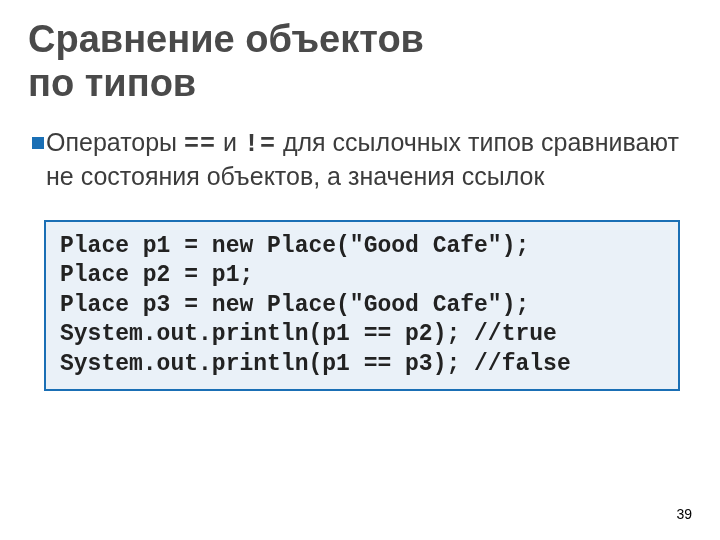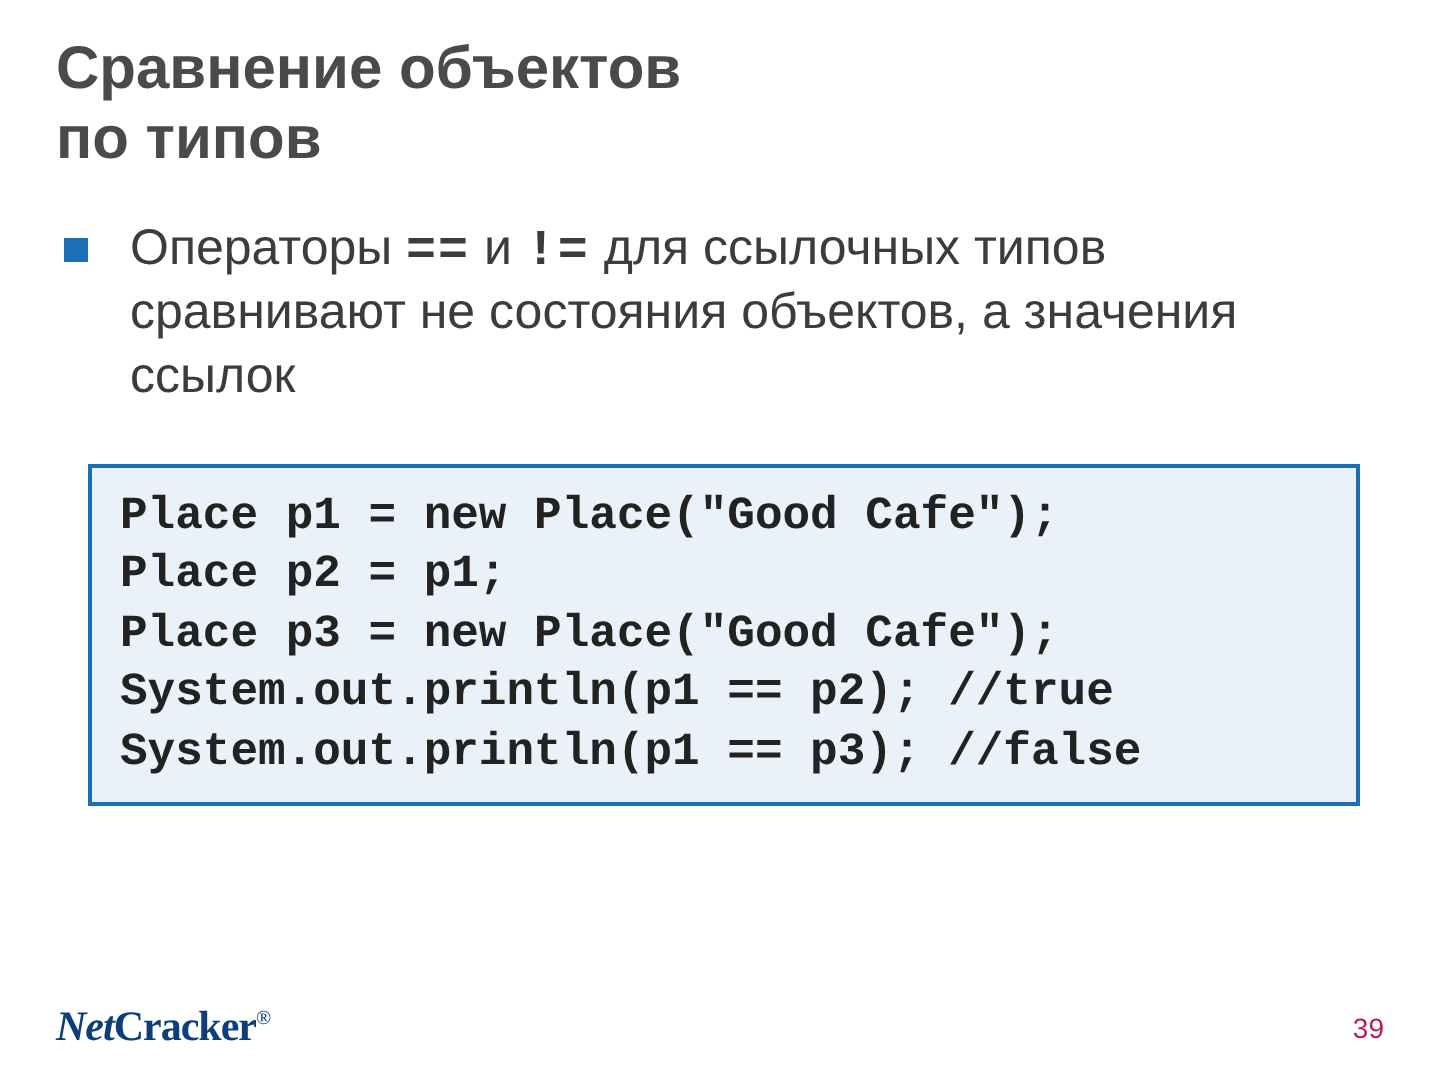--- a/index.html
+++ b/index.html
@@ -10,33 +10,33 @@
     position: relative;
     overflow: hidden;
   }
   .slide {
     width: 720px;
     height: 540px;
     padding: 18px 28px 0 28px;
     position: relative;
   }
   .title {
-    font-size: 30px;
+    font-size: 38px;
     font-weight: bold;
     color: #4a4a4a;
     line-height: 1.15;
     margin-bottom: 22px;
   }
   .body-area {
     padding-left: 4px;
   }
   .bullet-row {
     display: flex;
     align-items: flex-start;
-    gap: 21px;
+    gap: 2px;
   }
   .bullet-square {
     width: 12px;
     height: 12px;
     background: #1a6fb5;
     flex: 0 0 auto;
     margin-top: 10px;
   }
   .bullet-text {
     font-size: 25px;
@@ -77,21 +77,21 @@
     letter-spacing: -0.5px;
   }
   .logo .net { font-weight: bold; font-style: italic; }
   .logo .cracker { font-weight: bold; }
   .logo .reg { font-size: 10px; vertical-align: super; color: #0b3e7a; }
   .page-num {
     position: absolute;
     right: 28px;
     bottom: 4px;
     font-size: 14px;
-    color: #be185d;
+    color: #000000;
   }
 </style>
 </head>
 <body>
 
 <div class="slide">
 
   <div class="title">
     <span>Сравнение объектов</span><br>
     <span>по типов</span>
@@ -106,19 +106,16 @@
     </div>
 
     <div class="code-block">Place p1 = new Place("Good Cafe");
 Place p2 = p1;
 Place p3 = new Place("Good Cafe");
 System.out.println(p1 == p2); //true
 System.out.println(p1 == p3); //false</div>
   </div>
 
   <div class="footer">
-    <div class="logo">
-      <span class="net">Net</span><span class="cracker">Cracker</span><span class="reg">®</span>
-    </div>
     <div class="page-num">39</div>
   </div>
 
 </div>
 
 </body></html>

